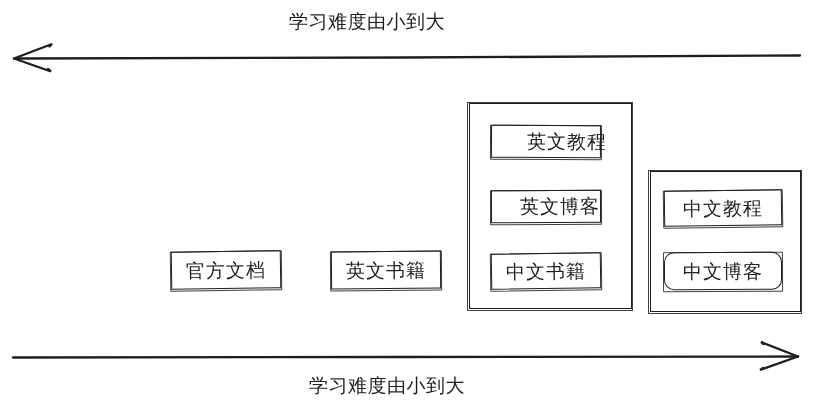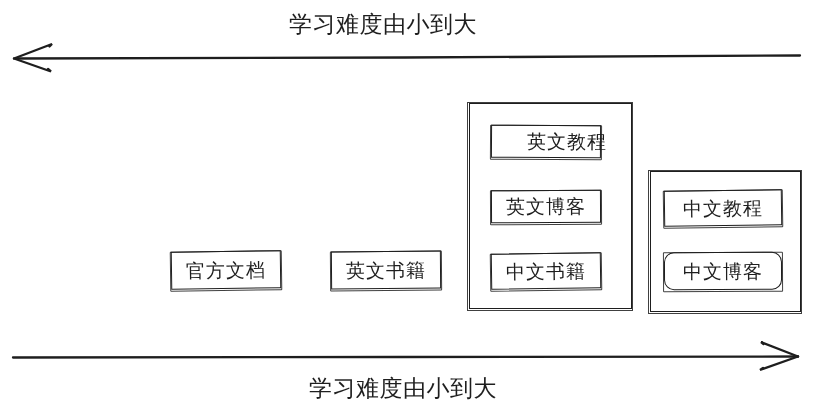--- a/index.html
+++ b/index.html
@@ -14,21 +14,21 @@
     position: relative;
     width: 813px;
     height: 414px;
     background: #ffffff;
     overflow: hidden;
   }
 
   
   .axis-label {
     position: absolute;
-    font-size: 23px;
+    font-size: 19px;
     color: #1e1e1e;
     letter-spacing: 0.5px;
     white-space: nowrap;
     font-family: "DejaVu Sans", "Liberation Sans", sans-serif;
   }
   #top-axis-label { left: 289px; top: 9px; }
   #bottom-axis-label { left: 309px; top: 373px; }
 
   
   #arrow-layer {
@@ -92,21 +92,21 @@
   }
   #group-english::after {
     content: "";
     position: absolute;
     left: -3px; top: -2px; right: -2px; bottom: -3px;
     border: 1.1px solid #1e1e1e;
     pointer-events: none;
     opacity: 0.85;
   }
   #box-en-tutorial { left: 491px; top: 125px; width: 110px; height: 33px; }
-  #box-en-blog     { left: 491px; top: 190px; width: 110px; height: 33px; }
+  #box-en-blog     { left: 491px; top: 190px; width: 110px; height: 33px; justify-content: flex-end; }
   #box-cn-books    { left: 491px; top: 253px; width: 110px; height: 36px; }
 
   
   #group-chinese {
     position: absolute;
     left: 650px; top: 171px;
     width: 151px; height: 141px;
     box-sizing: border-box;
     background: #ffffff;
     border: 1.7px solid #1e1e1e;

